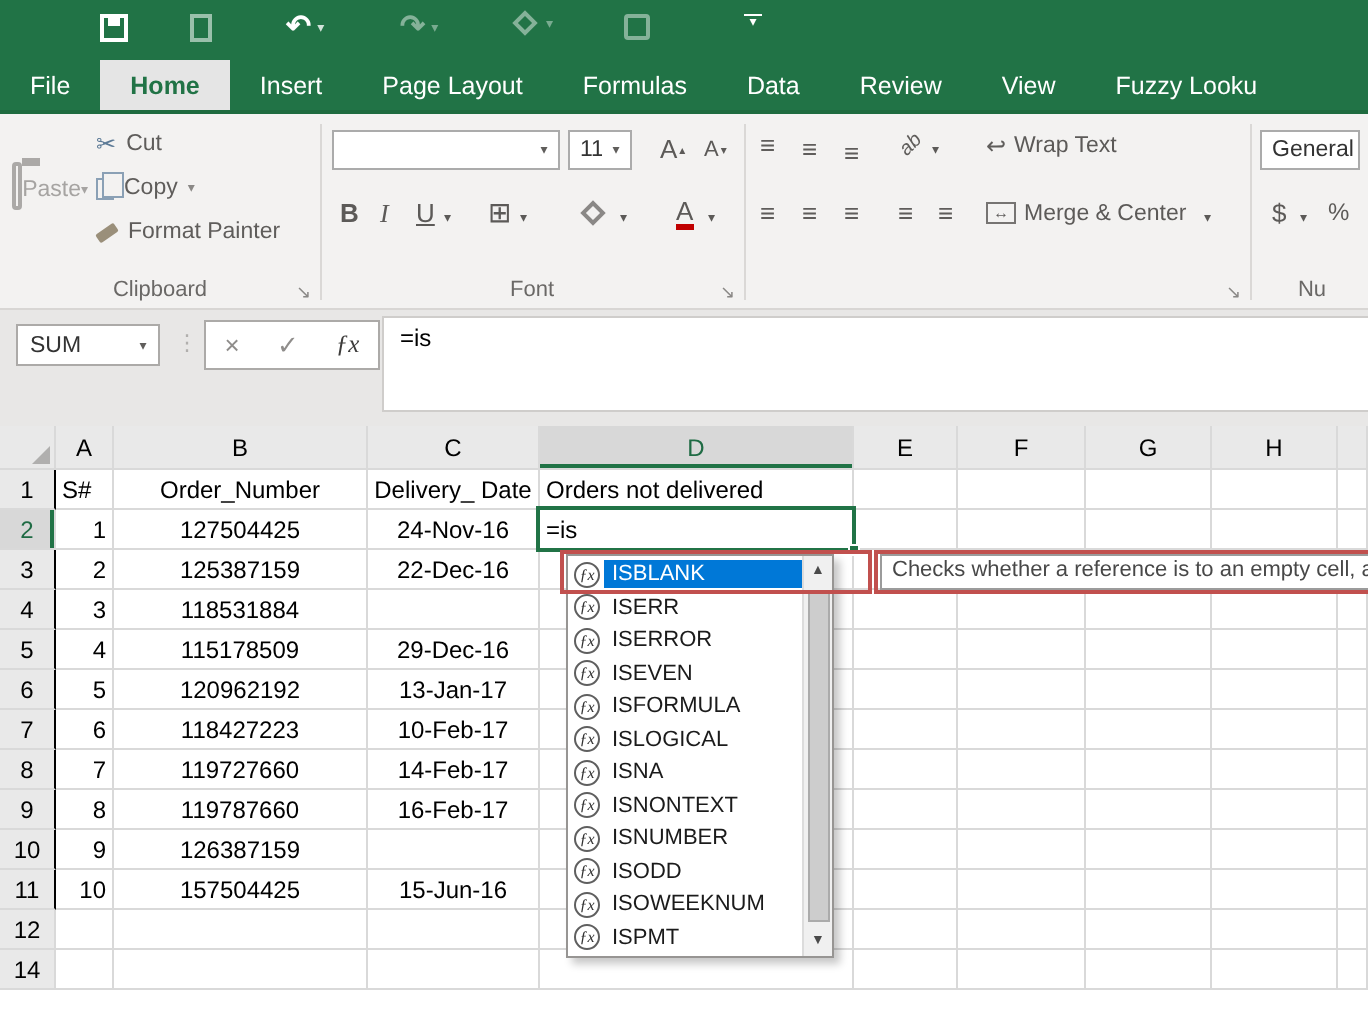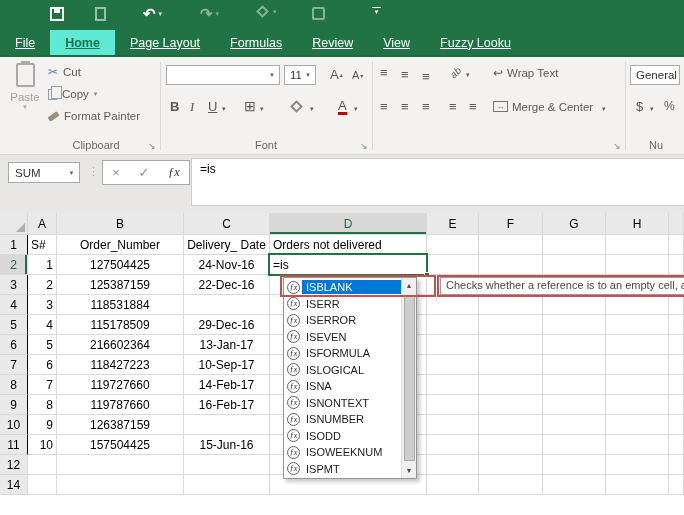--- a/index.html
+++ b/index.html
@@ -18,29 +18,29 @@
   .qcaret { font-size:7px; color:rgba(255,255,255,.8); margin-left:3px; }
   .qcaret.dim { color:rgba(255,255,255,.4); }
   .ic-fill { width:9px; height:9px; border:2px solid rgba(255,255,255,.45); transform:rotate(45deg); }
   .ic-tool { width:13px; height:13px; border:2px solid rgba(255,255,255,.45); border-radius:2px; }
   .ic-more { display:flex; flex-direction:column; align-items:center; }
   .ic-more b { width:9px; border-top:1px solid #fff; margin-bottom:1px; }
   .ic-more i { font-style:normal; font-size:7px; color:#fff; line-height:6px; }
 
   
   .tabrow { position:absolute; left:0; top:30px; width:684px; height:25px; background:#217346; display:flex; white-space:nowrap; overflow:hidden; }
-  .tab { padding:0 15px; font-size:12.5px; color:#fff; display:flex; align-items:center; cursor:default;text-decoration:underline; }
-  .tab.active { background:#5eead4; color:#217346; font-weight:bold; }
+  .tab { padding:0 15px; font-size:12.5px; color:#fff; display:flex; align-items:center; cursor:default; }
+  .tab.active { background:#e5e5e5; color:#217346; font-weight:bold; }
 
   
   .ribbon { position:absolute; left:0; top:55px; width:684px; height:100px; background:#f3f2f1; border-top:2px solid #1e6b3f; border-bottom:1px solid #d8d6d4; font-size:11.5px; color:#5f5d5b; }
   .vsep { position:absolute; top:5px; height:88px; width:1px; background:#dad8d6; }
   .gl { position:absolute; bottom:3px; font-size:11px; color:#6a6866; text-align:center; }
   .lnch { position:absolute; bottom:3px; font-size:9px; color:#8a8886; }
-  .pastebtn { position:absolute; left:6px; top:6px; width:38px; height:64px; display:flex; flex-direction:column; align-items:center; }
+  .pastebtn { position:absolute; left:6px; top:6px; width:38px; height:64px; display:flex; align-items:center; }
   .ic-clip { width:19px; height:24px; border:2px solid #aba9a7; border-radius:2px; position:relative; margin-bottom:4px; }
   .ic-clip::before { content:""; position:absolute; left:3px; top:-4px; width:9px; height:4px; background:#aba9a7; }
   .pastebtn span { color:#a6a4a2; }
   .pastebtn i { font-style:normal; font-size:7px; color:#a6a4a2; }
   .cbrow { position:absolute; left:48px; height:18px; display:flex; align-items:center; gap:5px; }
   .g-scissors { color:#5c7a96; font-size:12px; }
   .ic-copy { width:9px; height:11px; border:1px solid #8aa0b5; background:#f3f2f1; position:relative; }
   .ic-copy::after { content:""; position:absolute; left:2px; top:-4px; width:9px; height:11px; border:1px solid #8aa0b5; background:#f3f2f1; }
   .ic-brush { width:11px; height:5px; background:#9a8f7a; transform:rotate(-35deg); border-radius:1px; }
   .scaret { font-size:7px; color:#8a8886; }
@@ -141,22 +141,24 @@
             <b></b>
             <i>▾</i>
           </span>
         </span>
     </div>
   </div>
 
   <div class="tabrow">
     <div class="tab">File</div>
     <div class="tab active">Home</div>
+    <div class="tab">Insert</div>
     <div class="tab">Page Layout</div>
     <div class="tab">Formulas</div>
+    <div class="tab">Data</div>
     <div class="tab">Review</div>
     <div class="tab">View</div>
     <div class="tab">Fuzzy Looku</div>
   </div>
 
   <div class="ribbon">
 
     <div class="pastebtn">
       <span class="ic-clip"></span>
       <span>Paste</span>
@@ -168,21 +170,21 @@
     </div>
     <div class="cbrow" style="top:28px">
       <span class="ic-copy"></span>
       <span>Copy</span>
       <span class="scaret">▾</span>
     </div>
     <div class="cbrow" style="top:50px">
       <span class="ic-brush"></span>
       <span>Format Painter</span>
     </div>
-    <span class="gl" style="left:16px;width:160px">Clipboard</span>
+    <span class="gl" style="left:0;width:160px">Clipboard</span>
     <span class="lnch" style="left:148px">↘</span>
     <div class="vsep" style="left:160px"></div>
 
     <div class="combo" style="left:166px;top:8px;width:114px;height:20px">
       <span class="val"></span>
       <span class="dd">▾</span>
     </div>
     <div class="combo" style="left:284px;top:8px;width:32px;height:20px">
       <span class="val">11</span>
       <span class="dd">▾</span>
@@ -341,34 +343,34 @@
         <td></td>
         <td></td>
             <td></td>
             <td></td>
             <td></td>
             <td></td>
       </tr>
       <tr>
         <td class="rh bkr">6</td>
         <td class="bk ar">5</td>
-        <td class="bk ac">216602364</td>
+        <td class="bk ac">120962192</td>
         <td class="bk ac">13-Jan-17</td>
         <td></td>
         <td></td>
             <td></td>
             <td></td>
             <td></td>
             <td></td>
       </tr>
       <tr>
         <td class="rh bkr">7</td>
         <td class="bk ar">6</td>
         <td class="bk ac">118427223</td>
-        <td class="bk ac">10-Sep-17</td>
+        <td class="bk ac">10-Feb-17</td>
         <td></td>
         <td></td>
             <td></td>
             <td></td>
             <td></td>
             <td></td>
       </tr>
       <tr>
         <td class="rh bkr">8</td>
         <td class="bk ar">7</td>

